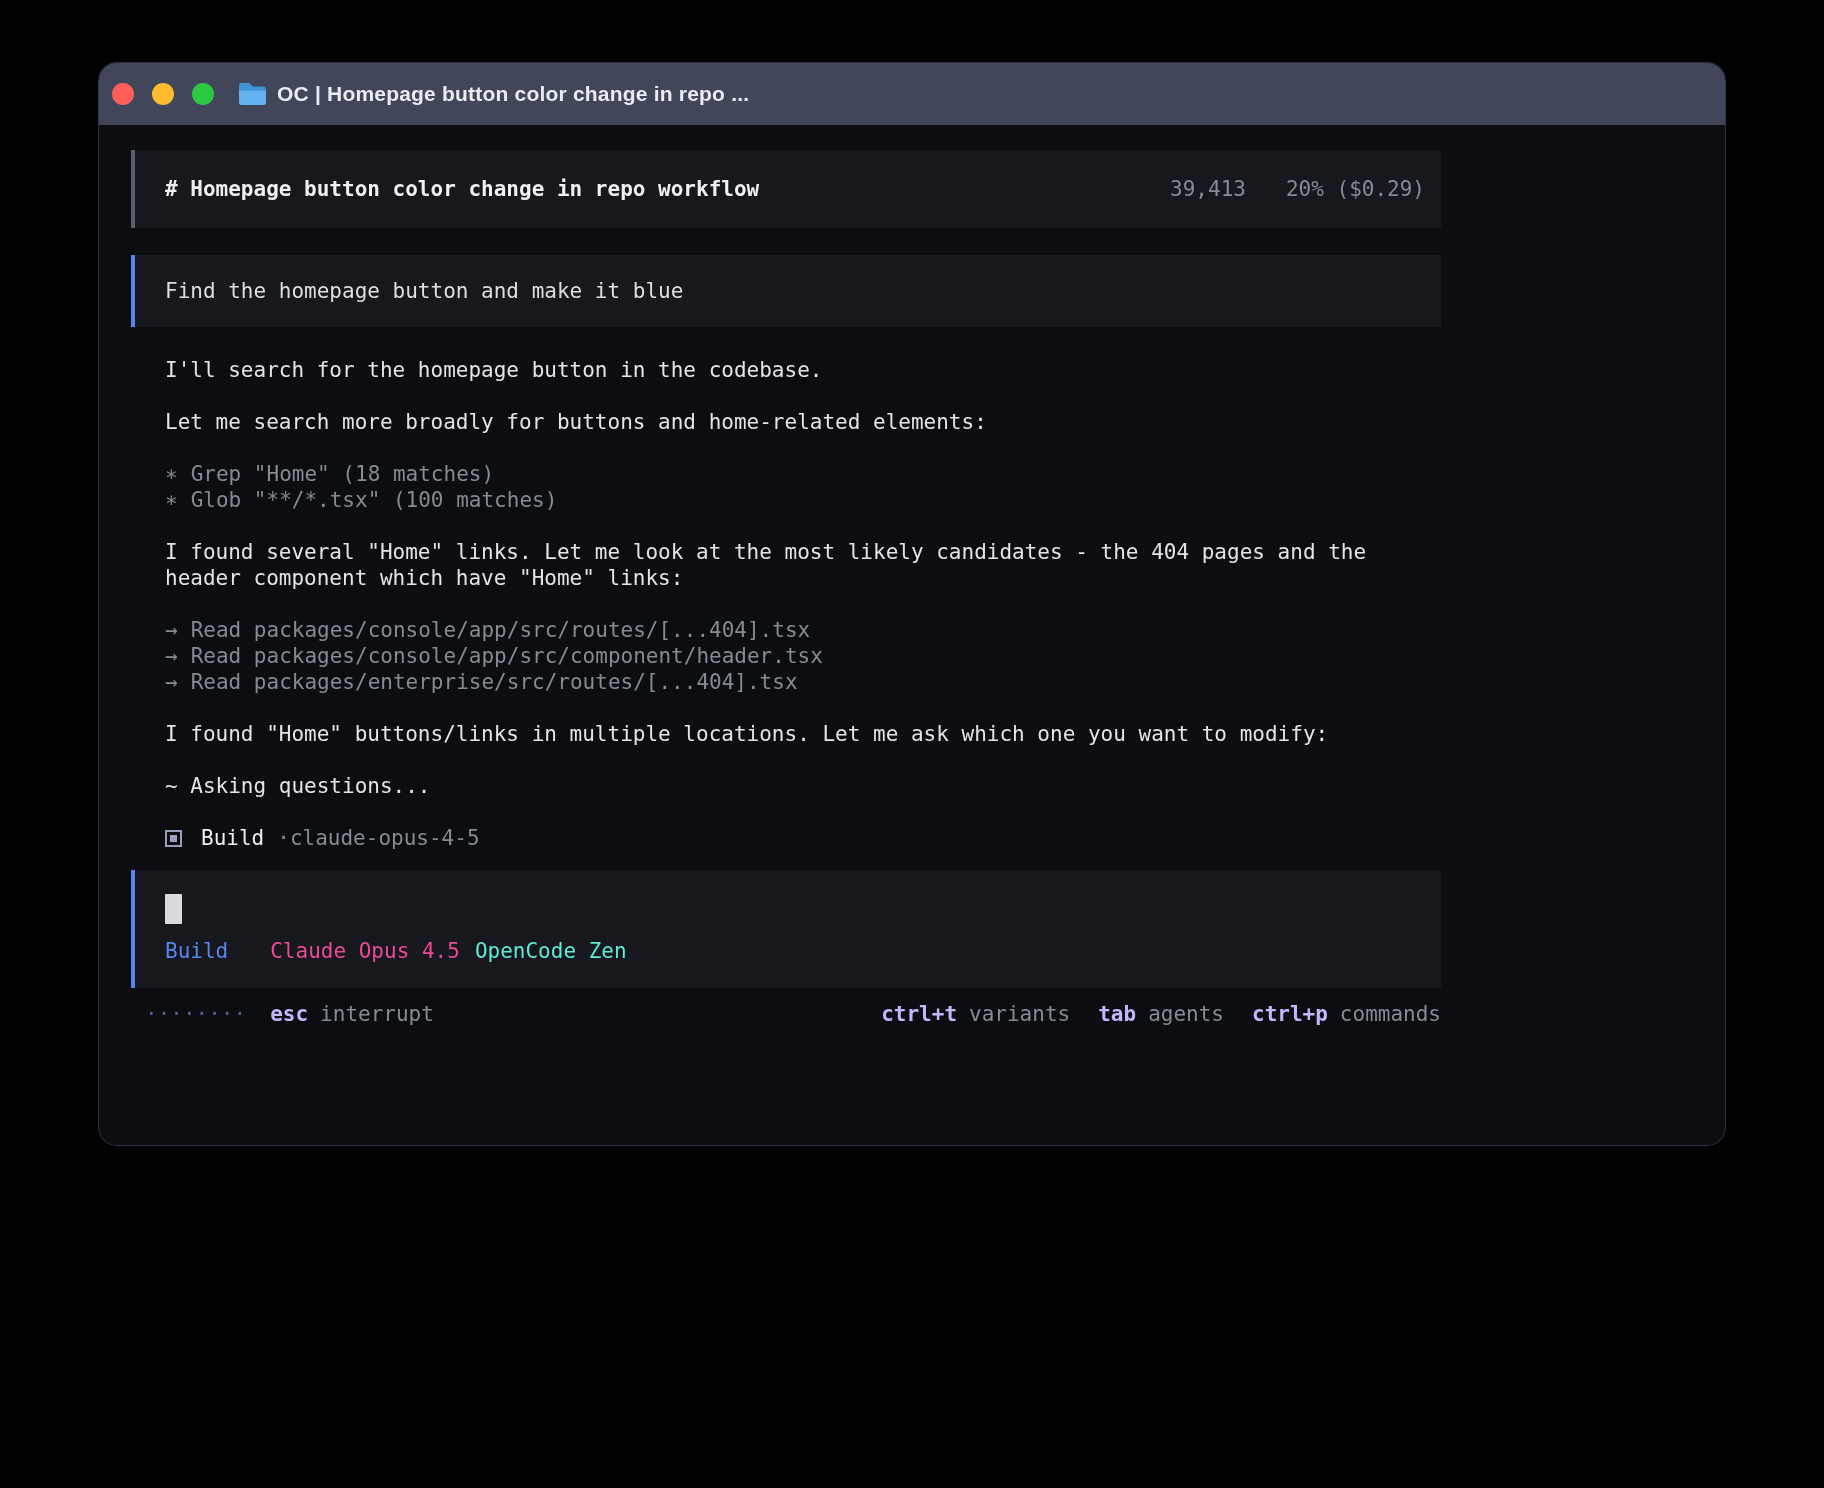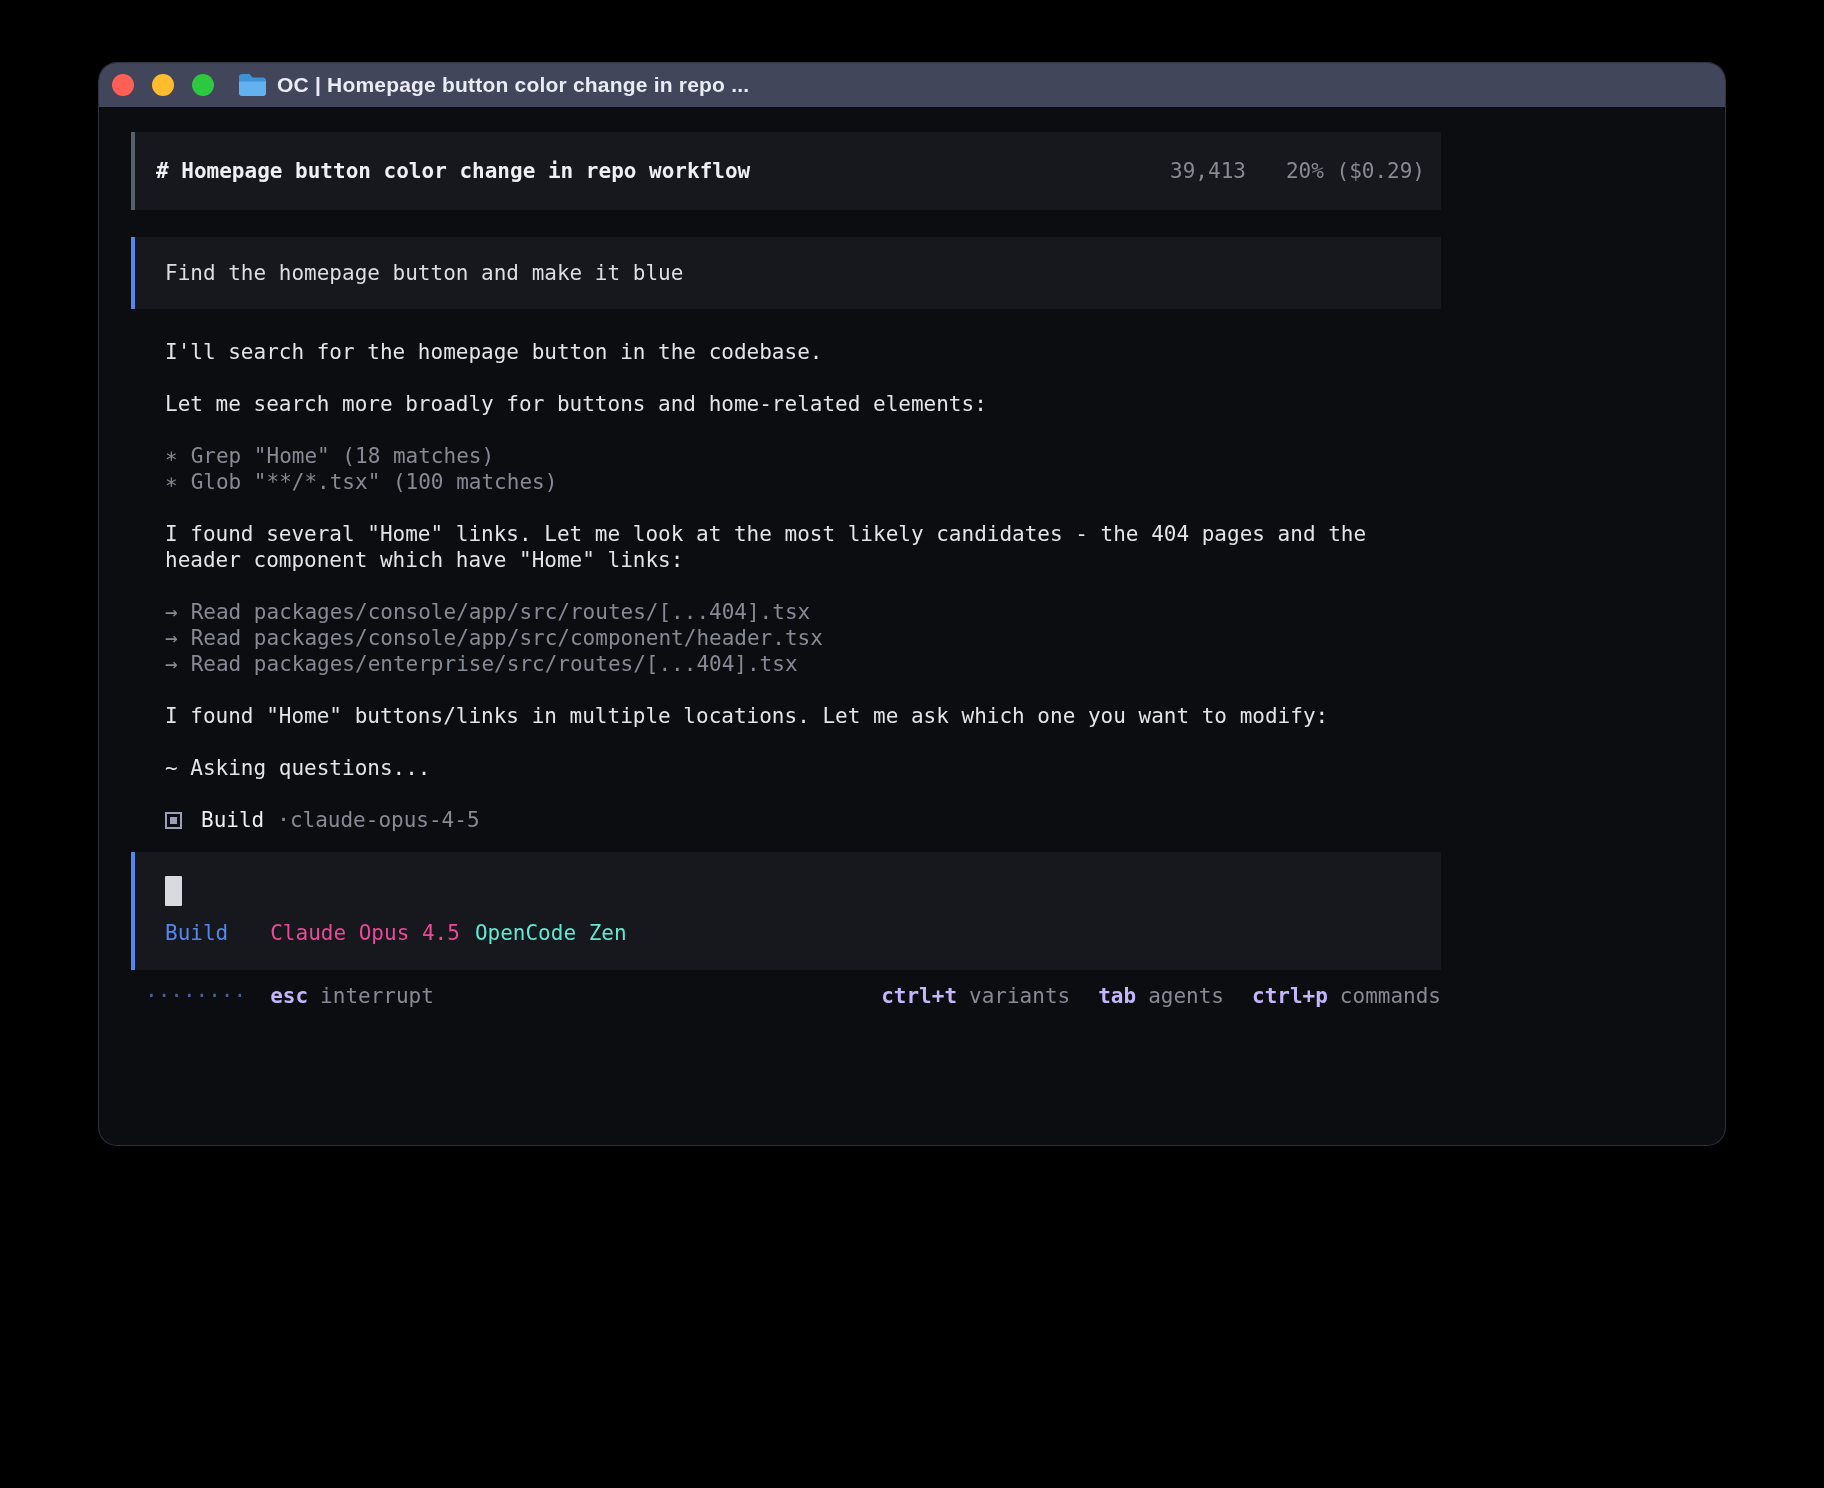--- a/index.html
+++ b/index.html
@@ -7,21 +7,21 @@
   body { font-family:"DejaVu Sans Mono","Liberation Mono",monospace; }
 
   .window {
     position:absolute; left:99px; top:63px; width:1626px; height:1082px;
     background:#0c0d11; border-radius:18px; overflow:hidden;
     box-shadow:0 0 0 1px #2e3140;
   }
 
   
   .titlebar {
-    height:44px; background:#42465a; display:flex; align-items:center;
+    height:62px; background:#42465a; display:flex; align-items:center;
     padding:0 20px 0 13px;
     text-align:right;
   }
   .lights { display:flex; gap:18px; align-items:center; }
   .light { width:22px; height:22px; border-radius:50%; display:inline-block; }
   .light.red { background:#ff5f57; }
   .light.yellow { background:#febc2e; }
   .light.green { background:#2bc840; }
   .folder { margin-left:25px; display:flex; align-items:center; }
   .wtitle {
@@ -29,21 +29,21 @@
     font-weight:bold; font-size:21px; color:#e9ecf4; letter-spacing:.2px;
     white-space:nowrap;
   }
 
   
   .term { padding:25px 0 0 32px; }
   .content { width:1310px; font-size:21px; line-height:26px; color:#e2e4e8; }
 
   .hblock {
     background:#16181d; border-left:4px solid #5a5f6c;
-    padding:26px 16px 26px 21px; display:flex; justify-content:space-between;
+    padding:26px 16px 26px 30px; display:flex; justify-content:space-between;
     align-items:center;
   }
   .htitle { font-weight:bold; color:#eef0f4; white-space:nowrap; }
   .hstats { color:#868a94; display:flex; gap:40px; white-space:nowrap; }
 
   .ublock {
     margin-top:27px; background:#16181d; border-left:4px solid #5586ec;
     padding:23px 30px; color:#dcdee3;
   }
 

